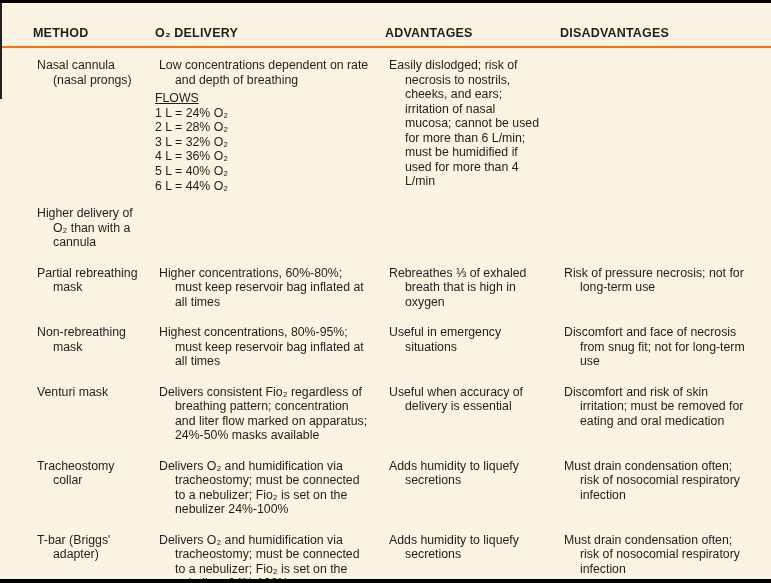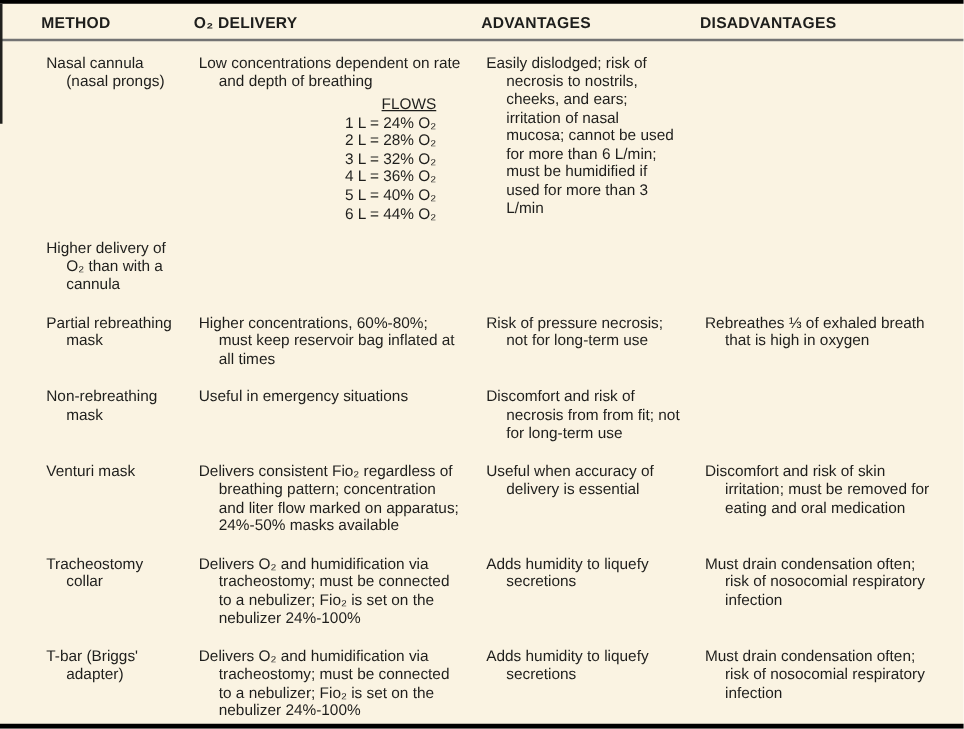--- a/index.html
+++ b/index.html
@@ -21,42 +21,42 @@
     width: 2px; height: 96px;
     background: #20201e;
   }
   .grid {
     display: grid;
     grid-template-columns: 122px 230px 175px 1fr;
     padding-left: 33px;
     padding-right: 6px;
   }
   .header-row {
-    border-bottom: 2px solid #737373;
-    padding-top: 8px;
+    border-bottom: 2px solid #f97316;
+    padding-top: 23px;
     padding-bottom: 6px;
   }
   .header-cell {
     font-weight: 700;
     font-size: 12.5px;
     letter-spacing: 0.2px;
   }
   .body-rows { padding-top: 6px; }
   .row { margin-bottom: 8px; }
   .row-1 { margin-bottom: 9px; }
   .cell { padding-right: 12px; }
   .cell p {
     margin: 4px;
     font-size: 12.3px;
     line-height: 14.5px;
     padding-left: 16px;
     text-indent: -16px;
   }
   .flows {
-    text-align: right;
+    text-align: left;
     padding-right: 24px;
     font-size: 12.3px;
     line-height: 14.6px;
   }
   .flows-title {
     text-decoration: underline;
   }
 </style>
 </head>
 <body>
@@ -83,54 +83,57 @@
           <div class="flows-title">FLOWS</div>
           <div>1 L = 24% O₂</div>
           <div>2 L = 28% O₂</div>
           <div>3 L = 32% O₂</div>
           <div>4 L = 36% O₂</div>
           <div>5 L = 40% O₂</div>
           <div>6 L = 44% O₂</div>
         </div>
       </div>
       <div class="cell">
-        <p>Easily dislodged; risk of necrosis to nostrils, cheeks, and ears; irritation of nasal mucosa; cannot be used for more than 6 L/min; must be humidified if used for more than 3 L/min</p>
+        <p>Easily dislodged; risk of necrosis to nostrils, cheeks, and ears; irritation of nasal mucosa; cannot be used for more than 6 L/min; must be humidified if used for more than 4 L/min</p>
       </div>
     </div>
 
     <div class="grid row">
       <div class="cell">
         <p>Higher delivery of O₂ than with a cannula</p>
       </div>
     </div>
 
     <div class="grid row">
       <div class="cell">
         <p>Partial rebreathing mask</p>
       </div>
       <div class="cell">
         <p>Higher concentrations, 60%-80%; must keep reservoir bag inflated at all times</p>
       </div>
       <div class="cell">
-        <p>Risk of pressure necrosis; not for long-term use</p>
+        <p>Rebreathes ⅓ of exhaled breath that is high in oxygen</p>
       </div>
       <div class="cell">
-        <p>Rebreathes ⅓ of exhaled breath that is high in oxygen</p>
+        <p>Risk of pressure necrosis; not for long-term use</p>
       </div>
     </div>
 
     <div class="grid row">
       <div class="cell">
         <p>Non-rebreathing mask</p>
       </div>
       <div class="cell">
+        <p>Highest concentrations, 80%-95%; must keep reservoir bag inflated at all times</p>
+      </div>
+      <div class="cell">
         <p>Useful in emergency situations</p>
       </div>
       <div class="cell">
-        <p>Discomfort and risk of necrosis from from fit; not for long-term use</p>
+        <p>Discomfort and face of necrosis from snug fit; not for long-term use</p>
       </div>
     </div>
 
     <div class="grid row">
       <div class="cell">
         <p>Venturi mask</p>
       </div>
       <div class="cell">
         <p>Delivers consistent Fio₂ regardless of breathing pattern; concentration and liter flow marked on apparatus; 24%-50% masks available</p>
       </div>

